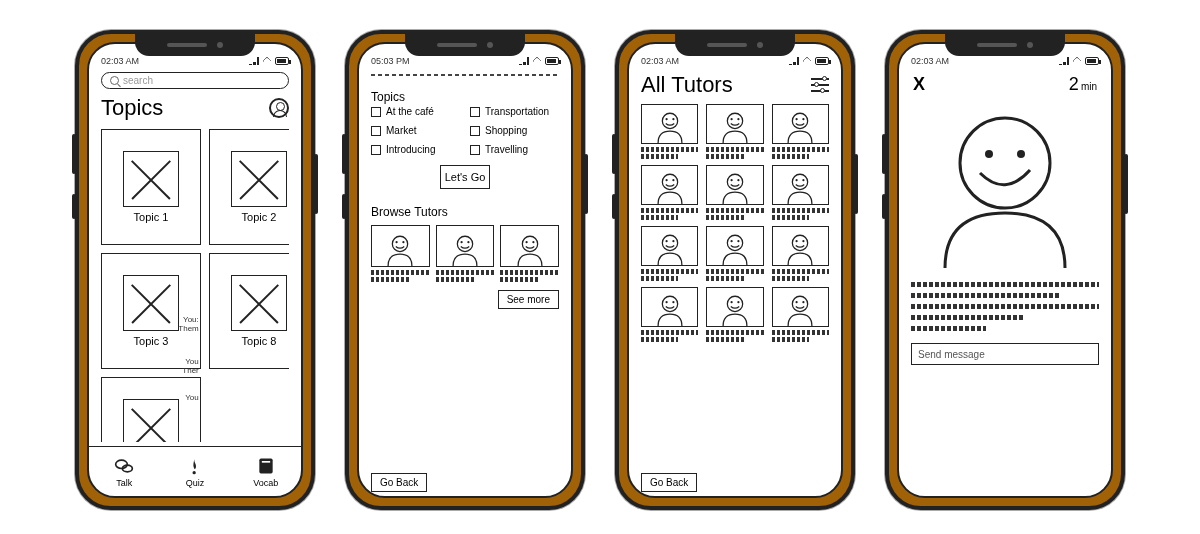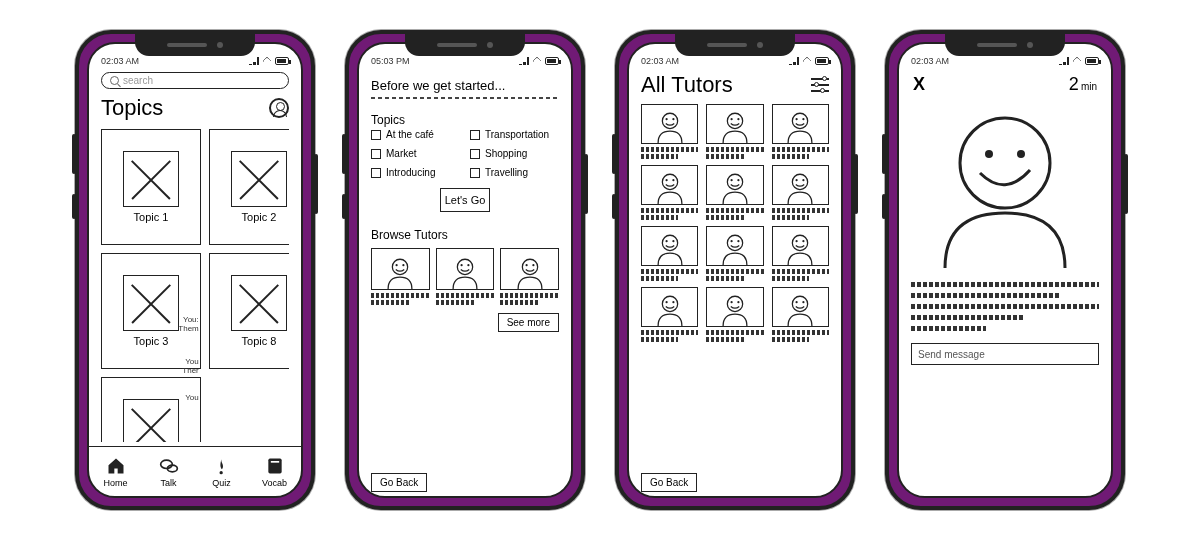--- a/index.html
+++ b/index.html
@@ -11,21 +11,21 @@
     justify-content: center;
     gap: 30px;
     padding: 30px 20px;
   }
   
   .phone {
     width: 240px;
     height: 480px;
     border: 4px solid #222;
     border-radius: 36px;
-    background: #701a75;
+    background: #a16207;
     position: relative;
     padding: 8px;
     display: flex;
     flex-direction: column;
     box-shadow: 0 0 0 1px #aaa;
   }
   
   .phone::before, .phone::after {
     content: "";
     position: absolute;
@@ -197,26 +197,20 @@
         <div class="chatlabels" style="top:186px">You:</div>
         <div class="chatlabels" style="top:195px">Them</div>
         <div class="chatlabels" style="top:228px">You</div>
         <div class="chatlabels" style="top:237px">Ther</div>
         <div class="chatlabels" style="top:264px">You</div>
       </div>
     </div>
     <div class="tabbar">
       <div class="tab">
         <svg viewBox="0 0 24 24">
-            <path d="M3 11 L12 3 L21 11 V21 H14 V15 H10 V21 H3 Z" fill="#222"></path>
-          </svg>
-        <span>Home</span>
-      </div>
-      <div class="tab">
-        <svg viewBox="0 0 24 24">
             <ellipse cx="9" cy="10" rx="7" ry="5" fill="none" stroke="#222" stroke-width="2"></ellipse>
             <ellipse cx="16" cy="15" rx="6" ry="4" fill="none" stroke="#222" stroke-width="2"></ellipse>
           </svg>
         <span>Talk</span>
       </div>
       <div class="tab">
         <svg viewBox="0 0 24 24">
             <path d="M12 2 C9 8 16 10 12 16 C10 14 9 10 12 2 Z M11 18 A2 2 0 1 0 11 22 A2 2 0 1 0 11 18" fill="#222"></path>
           </svg>
         <span>Quiz</span>
@@ -241,21 +235,20 @@
   <div class="screen">
     <div class="status-bar">
       <span>05:03 PM</span>
       <span class="status-right">
           <span class="sig-icon"></span>
           <span class="wifi-icon"></span>
           <span class="batt-icon"></span>
         </span>
     </div>
     <div class="content">
-      <div class="sec-title" style="font-size:13px">Before we get started...</div>
       <div class="dash-line"></div>
       <div class="sec-title">Topics</div>
       <div class="check-row">
         <div class="check-col">
           <div class="chk">
               <span class="box"></span>
               <span>At the café</span>
             </div>
           <div class="chk">
               <span class="box"></span>

